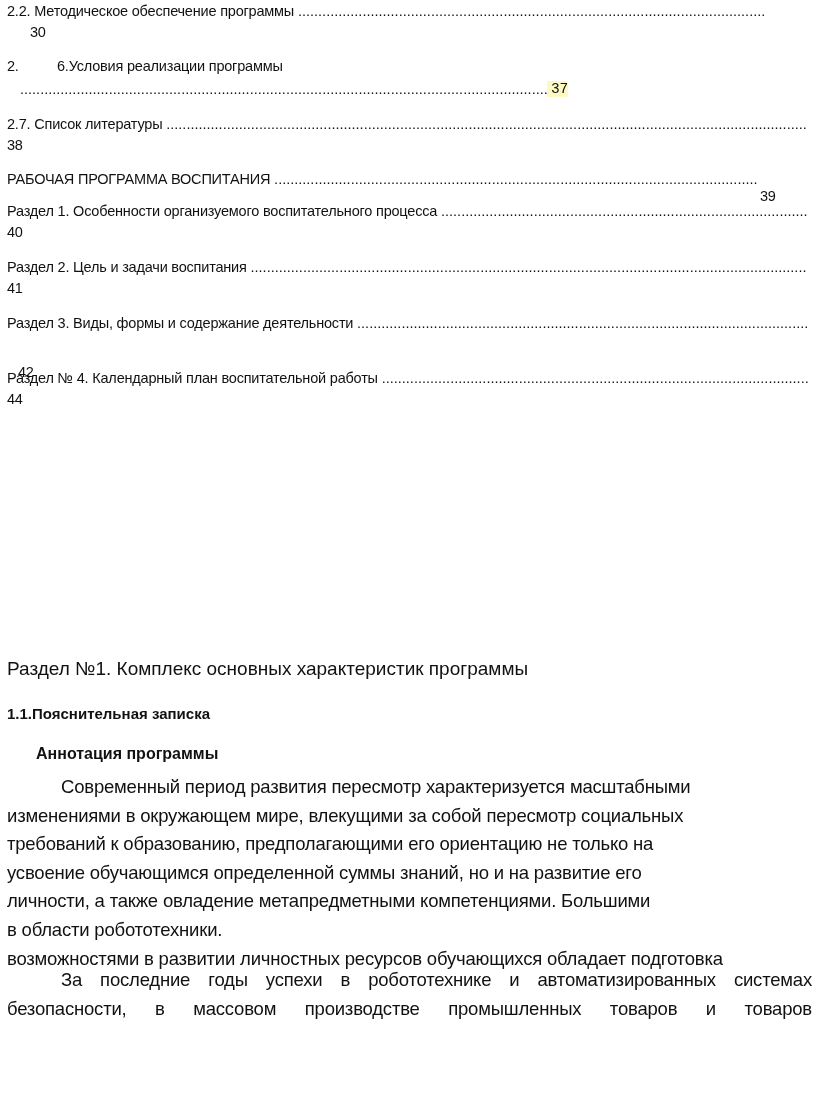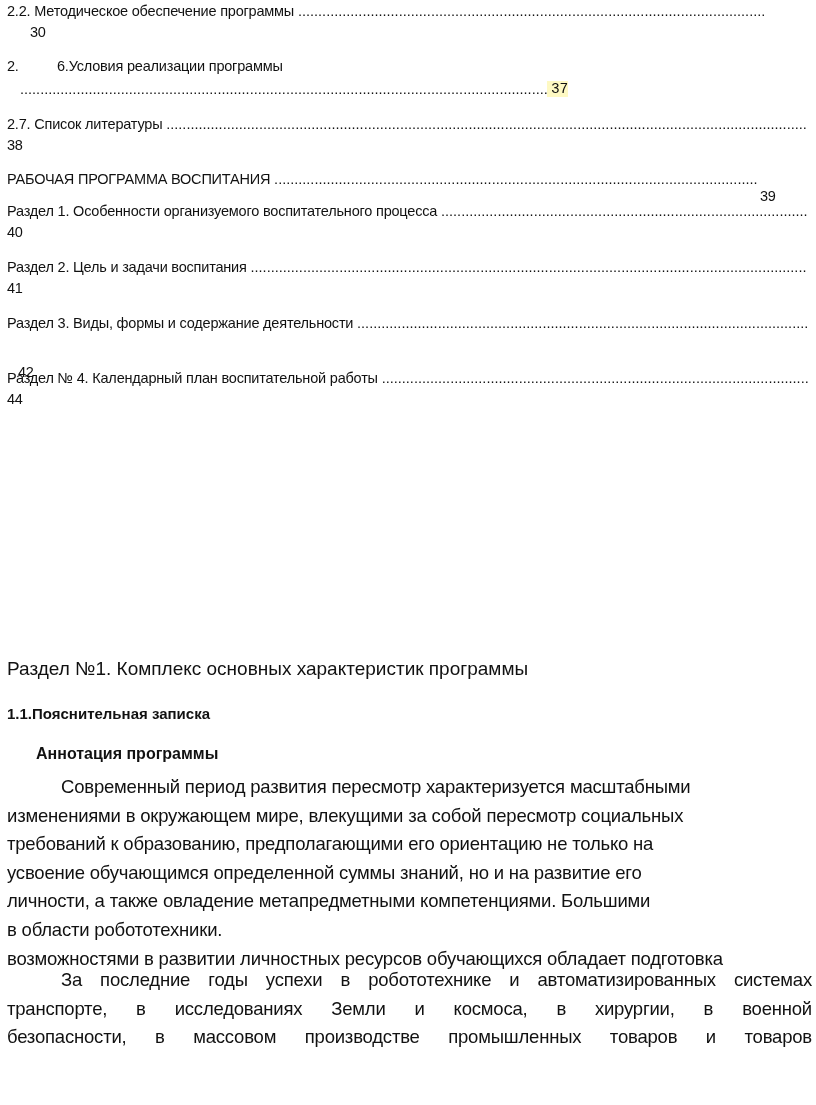--- a/index.html
+++ b/index.html
@@ -82,15 +82,14 @@
   <span class="line">изменениями в окружающем мире, влекущими за собой пересмотр социальных</span>
   <span class="line">требований к образованию, предполагающими его ориентацию не только на</span>
   <span class="line">усвоение обучающимся определенной суммы знаний, но и на развитие его</span>
   <span class="line">личности, а также овладение метапредметными компетенциями. Большими</span>
   <span class="line">в области робототехники.</span>
   <span class="line">возможностями в развитии личностных ресурсов обучающихся обладает подготовка</span>
 </div>
 
 <div class="para p2">
   <span class="just"><span class="indent"></span><span>За последние годы успехи в робототехнике и автоматизированных системах</span></span>
-  <span class="just">транспорте, в исследованиях Земли и космоса, в хирургии, в военной</span>
   <span class="just">безопасности, в массовом производстве промышленных товаров и товаров</span>
 </div>
 
 </body></html>

